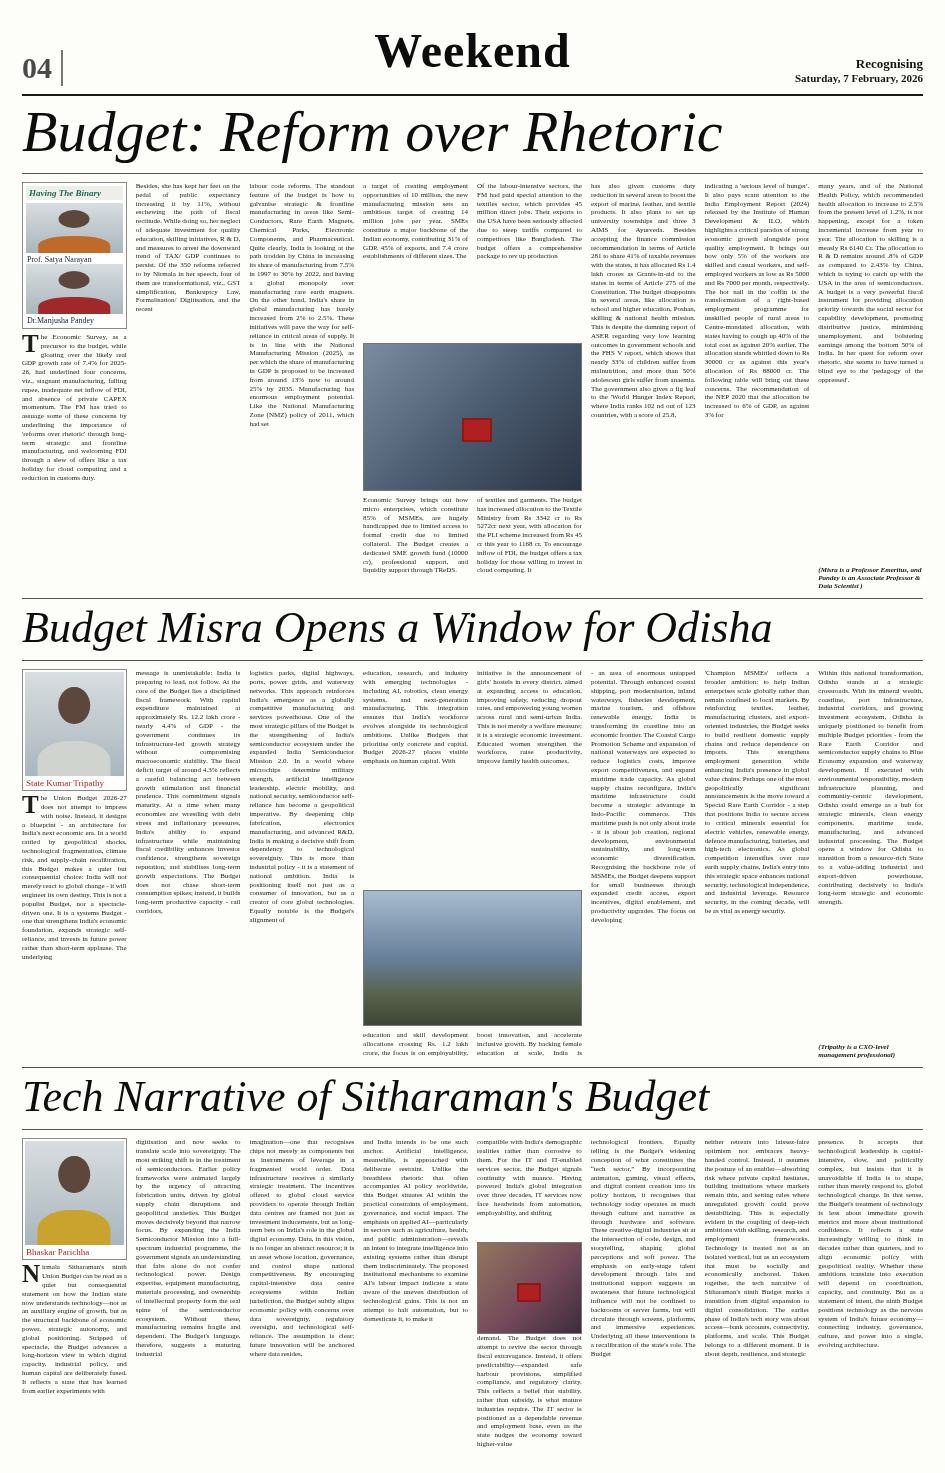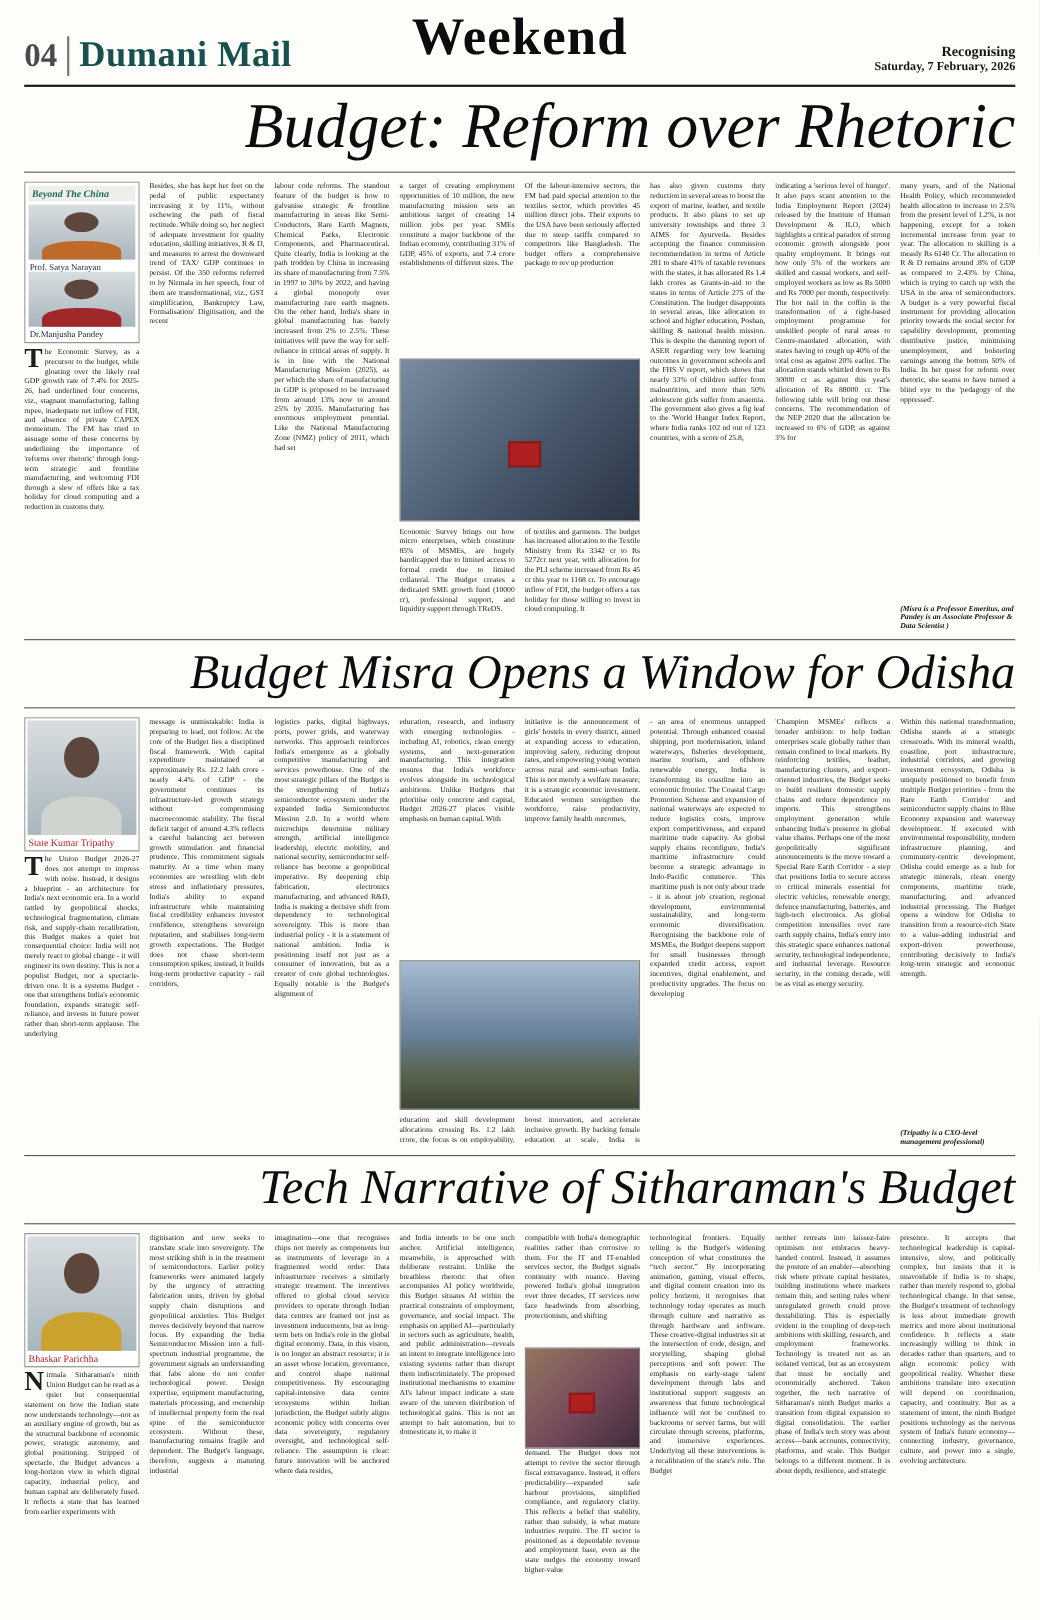--- a/index.html
+++ b/index.html
@@ -1,31 +1,31 @@
 <!DOCTYPE html>
 <html lang="en"><head>
 <meta charset="utf-8">
 <style>
   html,body{margin:0;padding:0;background:#e8e8e4;}
   .page{width:945px;height:1473px;margin:0 auto;background:#fdfdfa;box-sizing:border-box;
-        padding:7px 22px 10px;font-family:"Liberation Serif",serif;color:#151515;position:relative;}
+        padding:24px 22px 10px;font-family:"Liberation Serif",serif;color:#151515;position:relative;}
   
   .hdr{position:relative;display:flex;align-items:flex-end;justify-content:space-between;
        border-bottom:2px solid #1a1a1a;padding-bottom:8px;height:62px;}
   .hdr-left{display:flex;align-items:center;gap:9px;}
   .pageno{font-size:30px;font-weight:bold;color:#4a4a4a;}
   .vline{width:2px;height:36px;background:#777;}
   .masthead{font-size:33px;font-weight:bold;color:#17504e;letter-spacing:.5px;}
   .section-title{position:absolute;left:50%;bottom:16px;transform:translateX(-50%);
        font-size:48px;font-weight:bold;color:#0c0c0c;letter-spacing:1px;}
   .hdr-right{text-align:right;line-height:1.25;}
   .city{font-size:13px;font-weight:bold;}
   .date{font-size:11px;font-weight:bold;}
   
-  .headline{font-style:italic;font-weight:normal;text-align:right;margin:0;color:#0d0d0d;}
+  .headline{font-style:italic;font-weight:normal;text-align:left;margin:0;color:#0d0d0d;}
   .h1{font-size:58px;padding:6px 0 10px;border-bottom:1px solid #555;margin-bottom:8px;line-height:1.05;}
   .h2{font-size:44px;padding:6px 0 9px;border-top:1px solid #555;border-bottom:1px solid #555;
       margin:8px 0 8px;line-height:1.05;}
   
   .cols{display:flex;gap:9px;overflow:hidden;}
   .art1{height:408px;}
   .art2{height:390px;}
   .art3{height:352px;}
   .col{flex:1 1 0;min-width:0;display:flex;flex-direction:column;overflow:hidden;}
   .col2w{flex:2.09 1 0;min-width:0;display:flex;flex-direction:column;gap:5px;overflow:hidden;}
@@ -68,35 +68,34 @@
 </style>
 </head>
 <body>
 
 <div class="page">
 
   <header class="hdr">
     <div class="hdr-left">
       <span class="pageno">04</span>
       <span class="vline"></span>
-      <span class="masthead">Dumani Mail</span>
     </div>
     <div class="section-title">Weekend</div>
     <div class="hdr-right">
       <div class="city">Recognising</div>
       <div class="date">Saturday, 7 February, 2026</div>
     </div>
   </header>
 
   <h1 class="headline h1">Budget: Reform over Rhetoric</h1>
 
   <section class="cols art1">
     <div class="col">
       <div class="authorbox">
-        <div class="kicker">Beyond The China</div>
+        <div class="kicker">Having The Binary</div>
         <div class="aphoto sil a1p1"></div>
         <div class="acaption">Prof. Satya Narayan</div>
         <div class="aphoto sil a1p2"></div>
         <div class="acaption">Dr.Manjusha Pandey</div>
       </div>
       <div class="coltext dropcap">The Economic Survey, as a precursor to the budget, while gloating over the likely real GDP growth rate of 7.4% for 2025-26, had underlined four concerns, viz., stagnant manufacturing, falling rupee, inadequate net inflow of FDI, and absence of private CAPEX momentum. The FM has tried to assuage some of these concerns by underlining the importance of 'reforms over rhetoric' through long-term strategic and frontline manufacturing, and welcoming FDI through a slew of offers like a tax holiday for cloud computing and a reduction in customs duty.</div>
     </div>
 
     <div class="col">
         <div class="coltext">Besides, she has kept her feet on the pedal of public expectancy increasing it by 11%, without eschewing the path of fiscal rectitude. While doing so, her neglect of adequate investment for quality education, skilling initiatives, R &amp; D, and measures to arrest the downward trend of TAX/ GDP continues to persist. Of the 350 reforms referred to by Nirmala in her speech, four of them are transformational, viz., GST simplification, Bankruptcy Law, Formalisation/ Digitisation, and the recent</div>
@@ -186,21 +185,21 @@
         <div class="coltext">digitisation and now seeks to translate scale into sovereignty. The most striking shift is in the treatment of semiconductors. Earlier policy frameworks were animated largely by the urgency of attracting fabrication units, driven by global supply chain disruptions and geopolitical anxieties. This Budget moves decisively beyond that narrow focus. By expanding the India Semiconductor Mission into a full-spectrum industrial programme, the government signals an understanding that fabs alone do not confer technological power. Design expertise, equipment manufacturing, materials processing, and ownership of intellectual property form the real spine of the semiconductor ecosystem. Without these, manufacturing remains fragile and dependent. The Budget's language, therefore, suggests a maturing industrial</div>
       </div>
     <div class="col">
         <div class="coltext">imagination—one that recognises chips not merely as components but as instruments of leverage in a fragmented world order. Data infrastructure receives a similarly strategic treatment. The incentives offered to global cloud service providers to operate through Indian data centres are framed not just as investment inducements, but as long-term bets on India's role in the global digital economy. Data, in this vision, is no longer an abstract resource; it is an asset whose location, governance, and control shape national competitiveness. By encouraging capital-intensive data centre ecosystems within Indian jurisdiction, the Budget subtly aligns economic policy with concerns over data sovereignty, regulatory oversight, and technological self-reliance. The assumption is clear: future innovation will be anchored where data resides,</div>
       </div>
     <div class="col">
         <div class="coltext">and India intends to be one such anchor. Artificial intelligence, meanwhile, is approached with deliberate restraint. Unlike the breathless rhetoric that often accompanies AI policy worldwide, this Budget situates AI within the practical constraints of employment, governance, and social impact. The emphasis on applied AI—particularly in sectors such as agriculture, health, and public administration—reveals an intent to integrate intelligence into existing systems rather than disrupt them indiscriminately. The proposed institutional mechanisms to examine AI's labour impact indicate a state aware of the uneven distribution of technological gains. This is not an attempt to halt automation, but to domesticate it, to make it</div>
       </div>
 
     <div class="col">
-      <div class="coltext c5top">compatible with India's demographic realities rather than corrosive to them. For the IT and IT-enabled services sector, the Budget signals continuity with nuance. Having powered India's global integration over three decades, IT services now face headwinds from absorbing, protectionism, and shifting</div>
+      <div class="coltext c5top">compatible with India's demographic realities rather than corrosive to them. For the IT and IT-enabled services sector, the Budget signals continuity with nuance. Having powered India's global integration over three decades, IT services now face headwinds from automation, employability, and shifting</div>
       <div class="photo news3"></div>
       <div class="coltext">demand. The Budget does not attempt to revive the sector through fiscal extravagance. Instead, it offers predictability—expanded safe harbour provisions, simplified compliance, and regulatory clarity. This reflects a belief that stability, rather than subsidy, is what mature industries require. The IT sector is positioned as a dependable revenue and employment base, even as the state nudges the economy toward higher-value</div>
     </div>
 
     <div class="col">
         <div class="coltext">technological frontiers. Equally telling is the Budget's widening conception of what constitutes the “tech sector.” By incorporating animation, gaming, visual effects, and digital content creation into its policy horizon, it recognises that technology today operates as much through culture and narrative as through hardware and software. These creative-digital industries sit at the intersection of code, design, and storytelling, shaping global perceptions and soft power. The emphasis on early-stage talent development through labs and institutional support suggests an awareness that future technological influence will not be confined to backrooms or server farms, but will circulate through screens, platforms, and immersive experiences. Underlying all these interventions is a recalibration of the state's role. The Budget</div>
       </div>
     <div class="col">
         <div class="coltext">neither retreats into laissez-faire optimism nor embraces heavy-handed control. Instead, it assumes the posture of an enabler—absorbing risk where private capital hesitates, building institutions where markets remain thin, and setting rules where unregulated growth could prove destabilizing. This is especially evident in the coupling of deep-tech ambitions with skilling, research, and employment frameworks. Technology is treated not as an isolated vertical, but as an ecosystem that must be socially and economically anchored. Taken together, the tech narrative of Sitharaman's ninth Budget marks a transition from digital expansion to digital consolidation. The earlier phase of India's tech story was about access—bank accounts, connectivity, platforms, and scale. This Budget belongs to a different moment. It is about depth, resilience, and strategic</div>
       </div>

